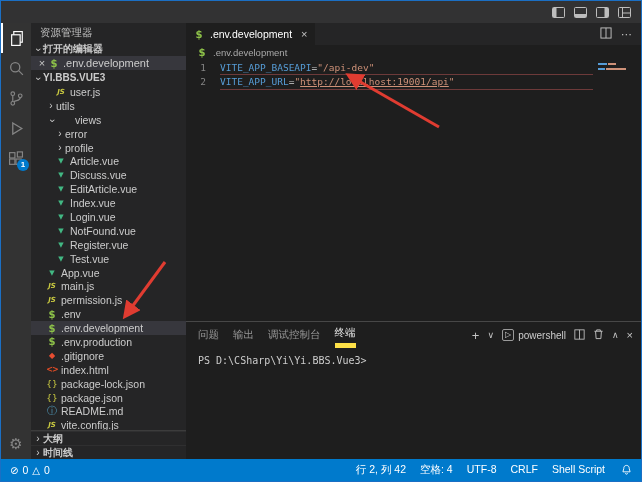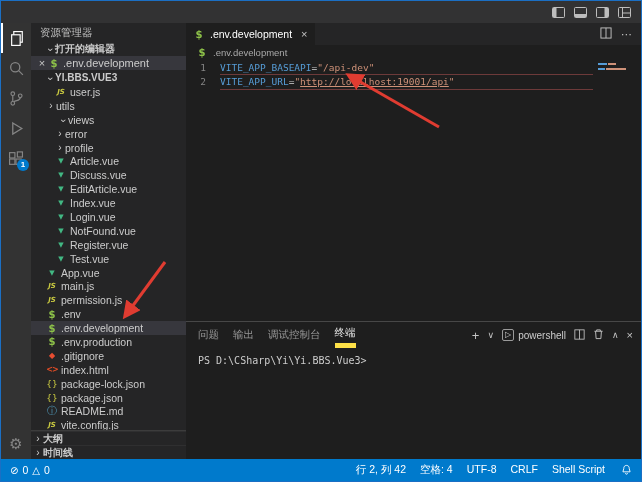--- a/index.html
+++ b/index.html
@@ -20,21 +20,21 @@
   .ab-item{width:30px;height:30px;display:flex;align-items:center;justify-content:center;color:#858585;position:relative;cursor:pointer;box-sizing:border-box;}
   .ab-item.active{color:#ffffff;border-left:2px solid #ffffff;}
   .ab-item svg{display:block;}
   .ab-badge{position:absolute;right:2px;bottom:2px;background:#007acc;color:#fff;border-radius:50%;min-width:12px;height:12px;font-size:8px;line-height:12px;text-align:center;font-weight:bold;}
   .ab-spacer{flex:1;}
   .ab-gear{font-size:15px;}
 
   
   .sidebar{width:155px;background:#252526;color:#cccccc;display:flex;flex-direction:column;flex:none;font-size:11px;overflow:hidden;}
   .sb-title{height:18px;line-height:18px;padding-left:9px;font-size:10.5px;color:#c0c0c0;flex:none;}
-  .section-header{height:15px;display:flex;align-items:center;font-weight:bold;font-size:10px;color:#cccccc;cursor:pointer;flex:none;padding-left:14px;}
+  .section-header{height:15px;display:flex;align-items:center;font-weight:bold;font-size:10px;color:#cccccc;cursor:pointer;flex:none;padding-left:2px;}
   .chev{width:10px;font-size:10px;color:#cccccc;display:inline-block;flex:none;text-align:center;transform-origin:45% 55%;font-weight:normal;}
   .chev.exp{transform:rotate(90deg);}
   .oe-item{height:14px;display:flex;align-items:center;padding-left:5px;background:#37373d;cursor:pointer;flex:none;}
   .oe-close{width:12px;text-align:center;color:#c5c5c5;font-size:11px;line-height:12px;cursor:pointer;flex:none;}
   .ficon{width:12px;display:inline-flex;justify-content:center;align-items:center;margin-right:3px;font-size:8px;font-weight:bold;flex:none;font-family:"DejaVu Sans",sans-serif;}
   .ic-js{color:#cbcb41;font-size:7px;font-style:italic;}
   .ic-vue{color:#42b883;font-size:7px;}
   .ic-shell{color:#8dc149;font-size:10px;}
   .ic-git{color:#e84d31;font-size:8px;}
   .ic-html{color:#e44d26;font-size:8px;letter-spacing:-1px;}
@@ -196,21 +196,21 @@
       </div>
       <div class="tree" id="file-tree">
           <div class="tree-row" style="padding-left: 24px;">
             <span class="ficon ic-js">JS</span>
             <span class="tree-label">user.js</span>
           </div>
           <div class="tree-row" style="padding-left: 15px;">
             <span class="chev">›</span>
             <span class="tree-label">utils</span>
           </div>
-          <div class="tree-row" style="padding-left: 27px;">
+          <div class="tree-row" style="padding-left: 16px; gap: 18px;">
             <span class="chev exp">›</span>
             <span class="tree-label">views</span>
           </div>
           <div class="tree-row" style="padding-left: 24px;">
             <span class="chev">›</span>
             <span class="tree-label">error</span>
           </div>
           <div class="tree-row" style="padding-left: 24px;">
             <span class="chev">›</span>
             <span class="tree-label">profile</span>

